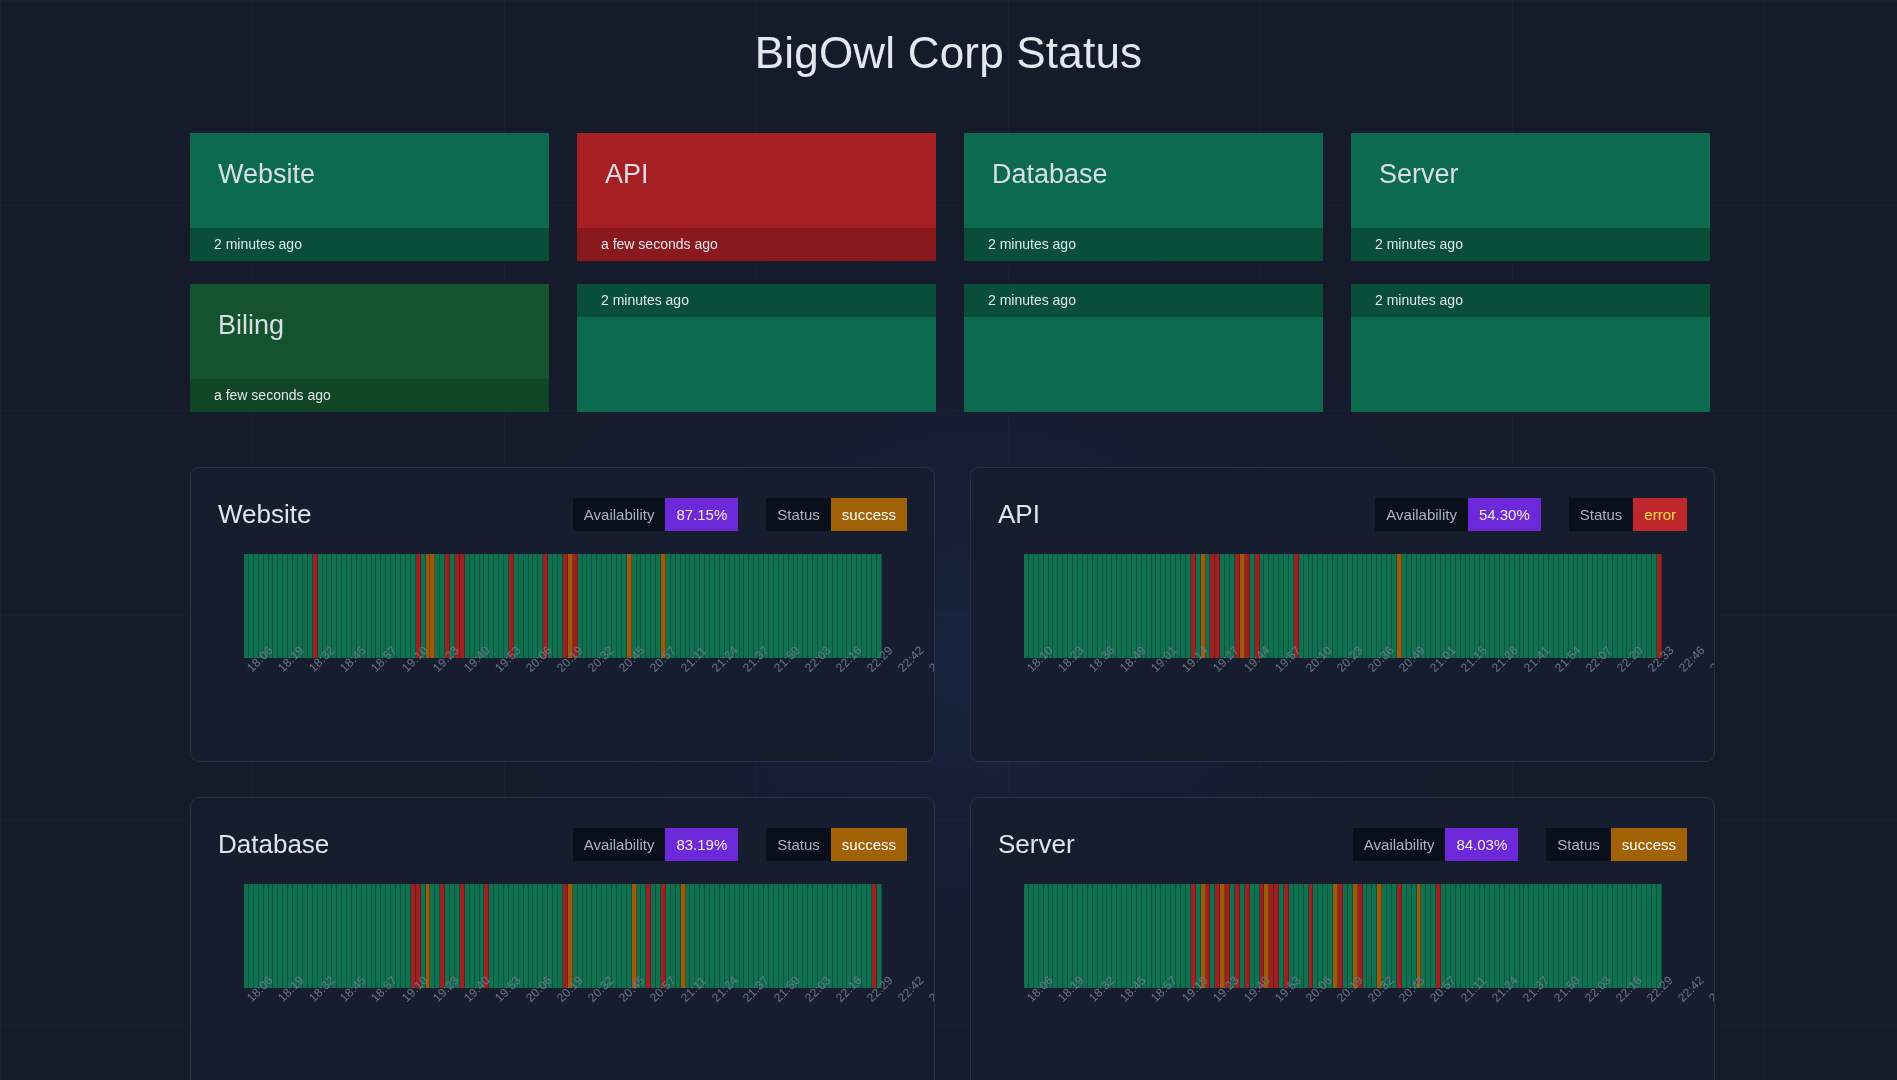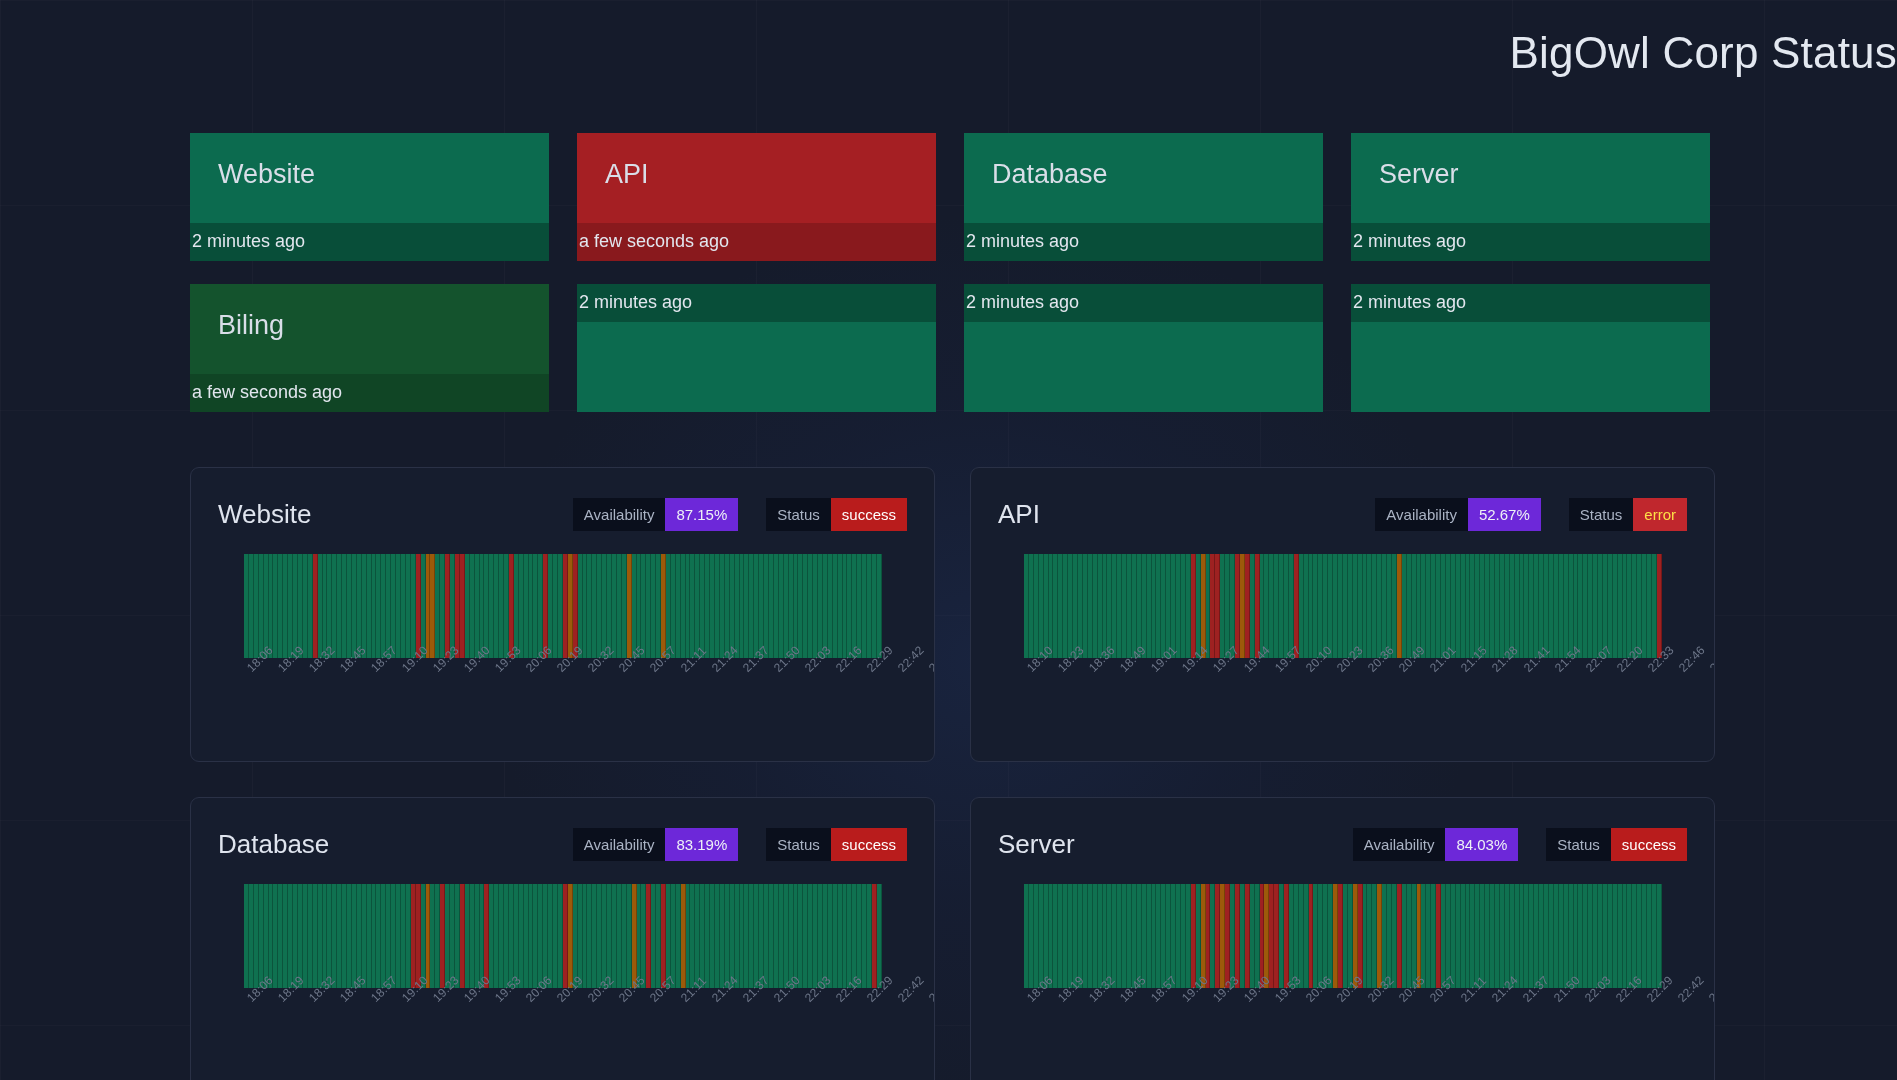--- a/index.html
+++ b/index.html
@@ -37,21 +37,21 @@
     transform: translate(-50%, -20%);
     background: radial-gradient(ellipse at center, rgba(40,70,140,0.20) 0%, rgba(30,50,110,0.10) 38%, rgba(21,27,43,0) 70%);
     pointer-events: none;
     z-index: 0;
   }
 
   .page { position: relative; z-index: 2; width: 1897px; height: 1080px; }
 
   
   .page-title {
-    text-align: right;
+    text-align: center;
     font-size: 44px;
     font-weight: 400;
     color: #e3e8f0;
     padding-top: 28px;
     letter-spacing: 0.2px;
   }
 
   
   .status-grid {
     display: grid;
@@ -74,23 +74,23 @@
   .status-card.warn    { background: #14532d; }
 
   .status-card-name {
     font-size: 27px;
     color: #d9dee8;
     font-weight: 400;
     padding: 28px 0 0 28px;
     line-height: 1;
   }
   .status-card-foot {
-    font-size: 18px;
+    font-size: 14px;
     color: #e2e6ee;
-    padding: 8px 0 9px 2px;
+    padding: 8px 0 9px 24px;
     background: rgba(0,0,0,0.27);
   }
   .status-card.error .status-card-foot { background: rgba(0,0,0,0.17); }
   .status-card.warn  .status-card-foot { background: rgba(0,0,0,0.17); }
 
   
   .panels {
     display: grid;
     grid-template-columns: repeat(2, 745px);
     column-gap: 35px;
@@ -123,21 +123,21 @@
   .badge-key {
     background: #0a0f1c;
     color: #aab3c4;
     padding: 9px 11px;
   }
   .badge-val {
     padding: 9px 11px;
     color: #eef1f6;
   }
   .badge-val.neutral { background: #6d28d9; }
-  .badge-val.success { background: #b91c1c; color: #ffffff; }
+  .badge-val.success { background: #a16207; color: #ffffff; }
   .badge-val.error   { background: #c0272d; color: #fde047; }
 
   
   .chart-area {
     margin-top: 20px;
     padding: 0 26px;
   }
   .bars {
     height: 104px;
     display: flex;
@@ -386,21 +386,21 @@
             <span>22:55</span>
           </div>
         </div>
       </div>
       <div class="panel">
         <div class="panel-head">
           <div class="panel-title">API</div>
           <div class="badges">
             <div class="badge">
               <span class="badge-key">Availability</span>
-              <span class="badge-val neutral">52.67%</span>
+              <span class="badge-val neutral">54.30%</span>
             </div>
             <div class="badge">
               <span class="badge-key">Status</span>
               <span class="badge-val error">error</span>
             </div>
           </div>
         </div>
         <div class="chart-area">
           <div class="bars">
             <span class="b-ok"></span>

